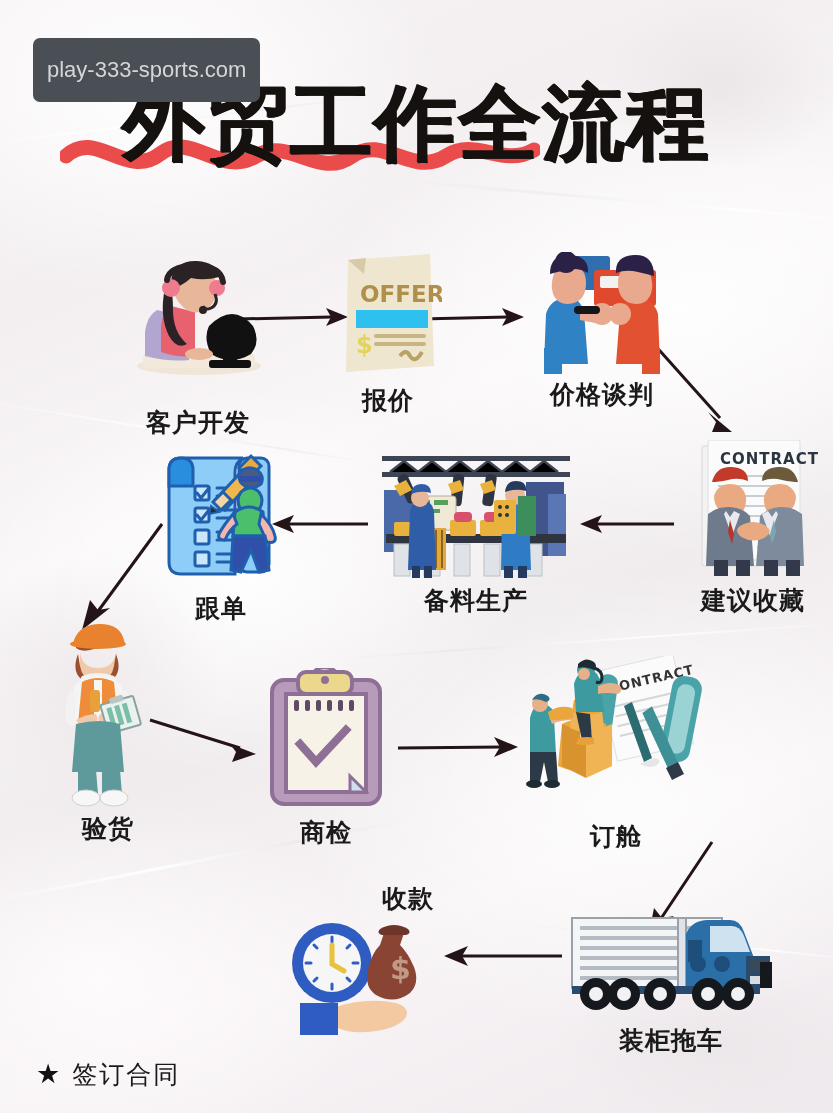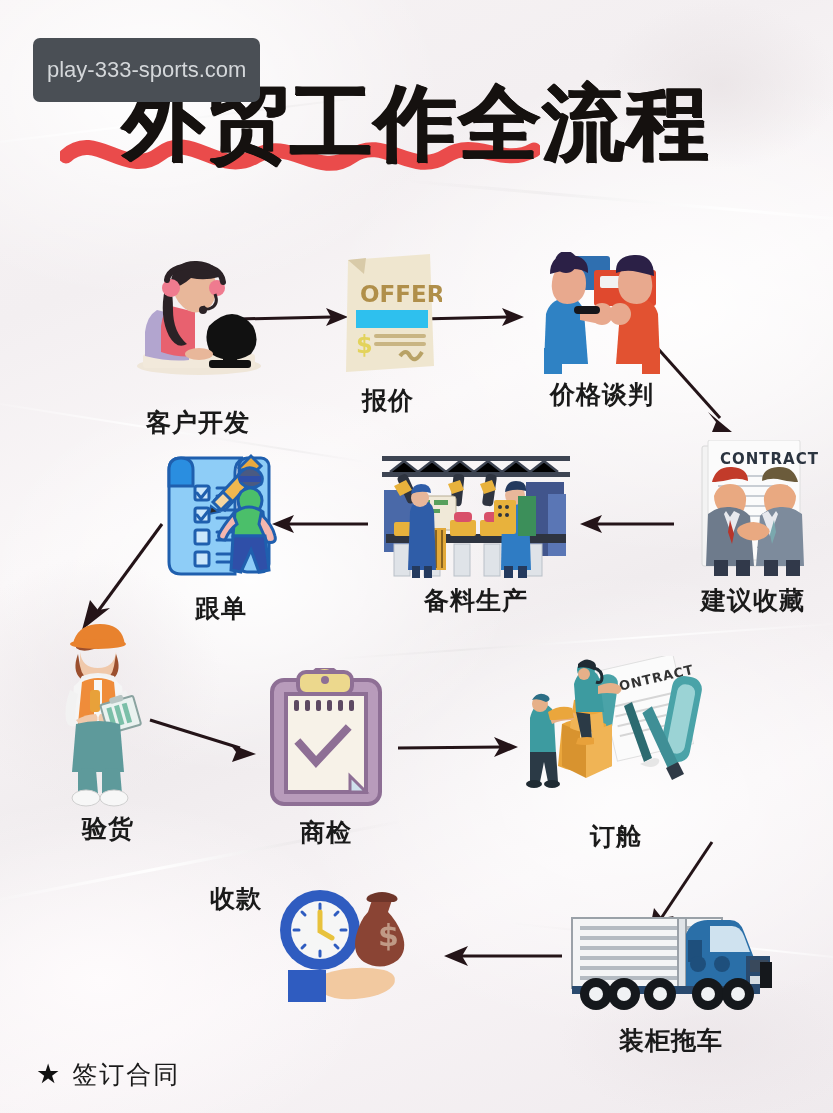--- a/index.html
+++ b/index.html
@@ -527,21 +527,21 @@
       <rect x="200" y="62" width="12" height="26" fill="#15181c"></rect>
     </svg>
     <div class="caption">装柜拖车</div>
   </div>
 
   <svg class="arrow" style="left:442px; top:938px;" width="122" height="36" viewBox="0 0 122 36">
     <path d="M120,18 L18,18" stroke="#241418" stroke-width="3" fill="none"></path>
     <path d="M2,18 L26,8 L20,18 L26,28 Z" fill="#241418"></path>
   </svg>
 
-  <div class="node" style="left:210px; top:882px; width:230px; flex-direction:row; align-items:flex-start;">
+  <div class="node" style="left:210px; top:882px; width:230px; flex-direction:column; align-items:flex-end;">
     <div class="caption" style="margin:0 6px 0 0;">收款</div>
     <svg class="art" width="160" height="124" viewBox="0 0 160 124">
       <circle cx="52" cy="48" r="40" fill="#2f5cc0"></circle>
       <circle cx="52" cy="48" r="29" fill="#f6f6f6"></circle>
       <g stroke="#2f5cc0" stroke-width="3" stroke-linecap="round">
         <line x1="52" y1="22" x2="52" y2="27"></line>
           <line x1="52" y1="69" x2="52" y2="74"></line>
         <line x1="26" y1="48" x2="31" y2="48"></line>
           <line x1="73" y1="48" x2="78" y2="48"></line>
         <line x1="34" y1="30" x2="37" y2="33"></line>

